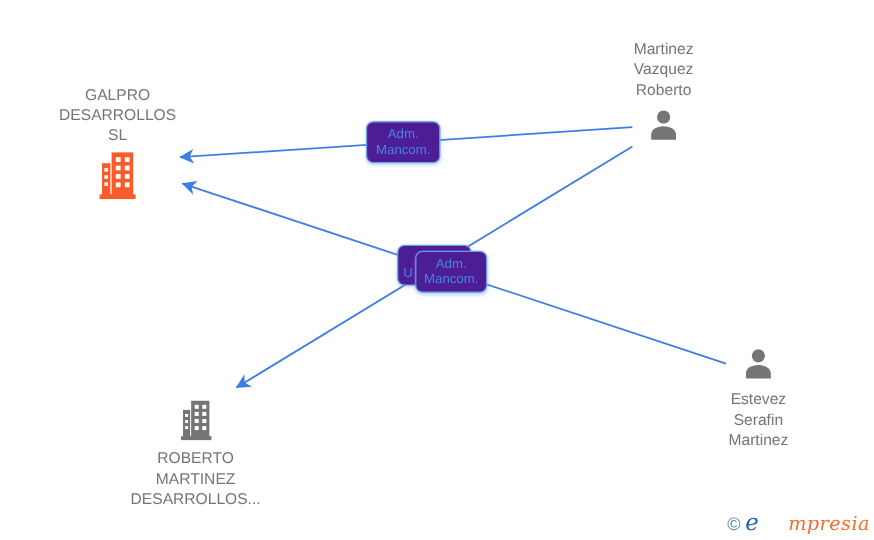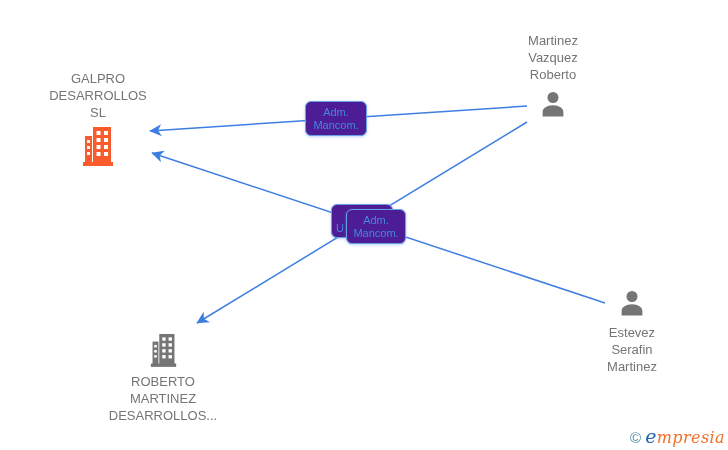--- a/index.html
+++ b/index.html
@@ -31,21 +31,21 @@
   .fragment-u{
     position:absolute;left:4px;top:17px;font-size:11px;color:#4387e0;
   }
   .logo{
     position:absolute;right:3px;bottom:3px;z-index:4;display:flex;align-items:baseline;
     gap:4px;cursor:pointer;text-decoration:none;
   }
   .logo .copy{font-size:15px;color:#4e8ba6;}
   .logo .brand{font-family:"DejaVu Serif", serif;font-style:italic;font-size:16px;letter-spacing:.4px;}
   .logo .brand .e{color:#2065b0;font-size:19px;}
-  .logo .brand .rest{color:#f0702c;}
+  .logo .brand .rest{color:#f0702c;margin-left:24px;}
 </style>
 </head>
 <body>
 
 <div class="canvas">
 
   <svg class="edges-layer" width="728" height="450" viewBox="0 0 728 450">
     <defs>
       <marker id="arrow" viewBox="0 0 10 10" refX="9" refY="5" markerWidth="9" markerHeight="9" orient="auto">
         <path d="M0.5,0.5 L9.5,5 L0.5,9.5 L3,5 Z" fill="#3e7ee2"></path>

